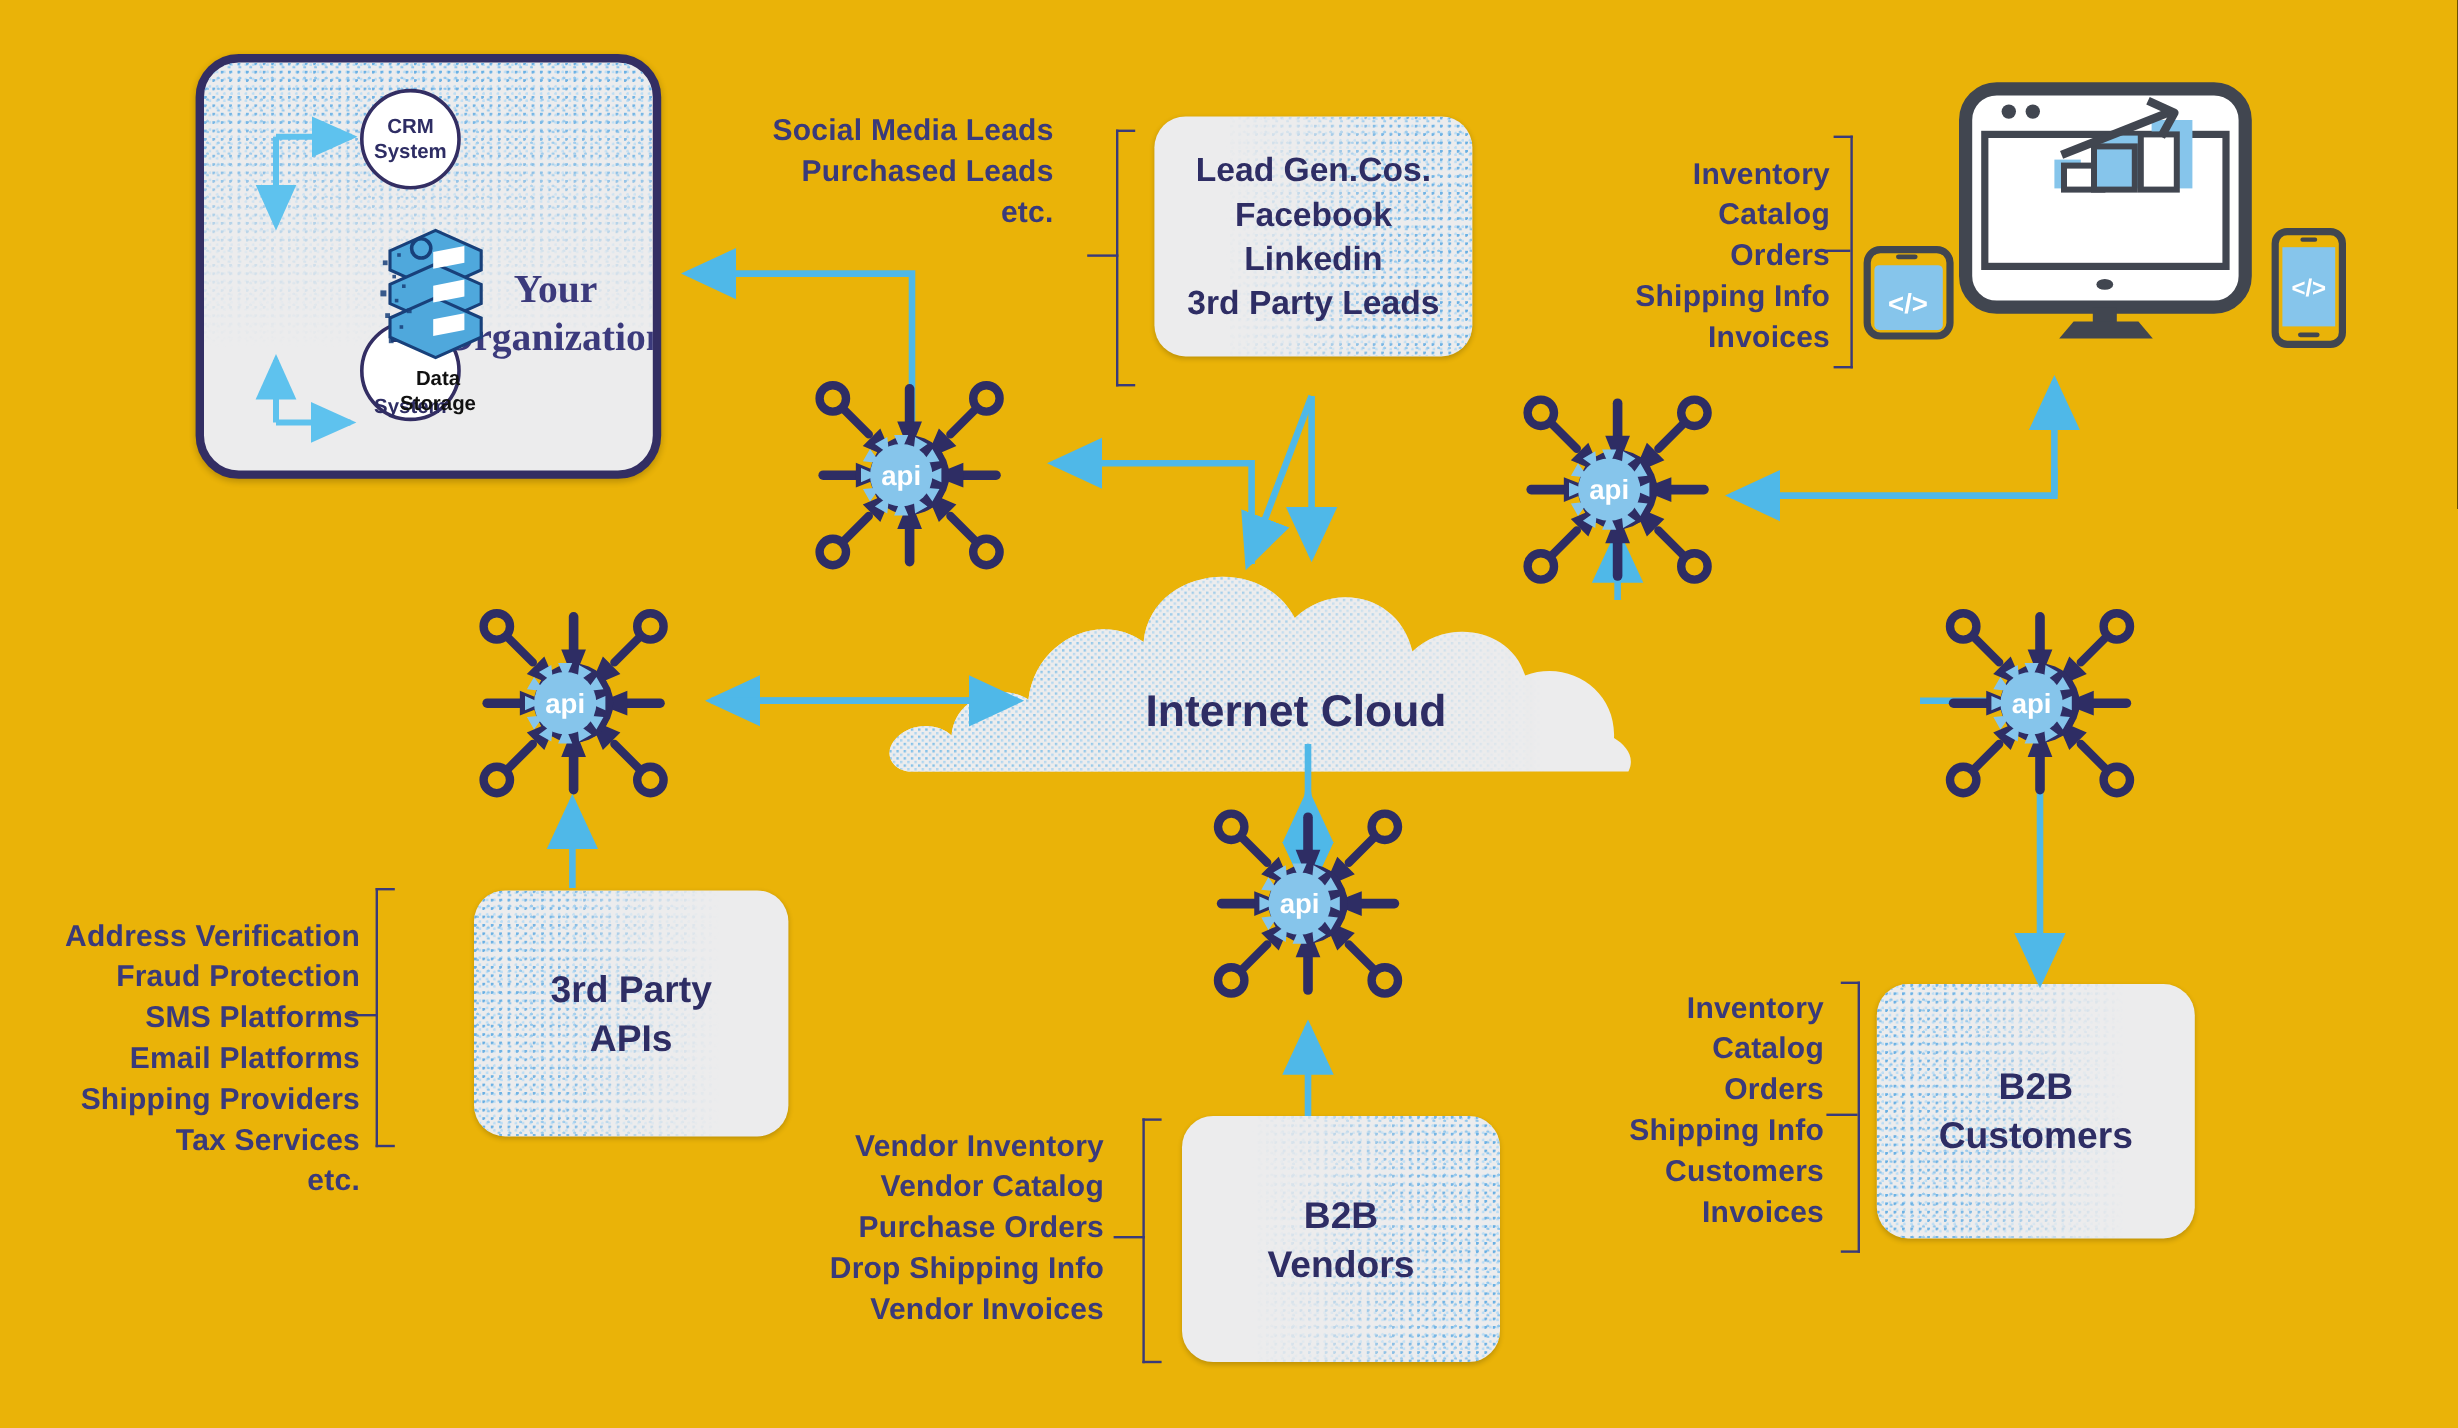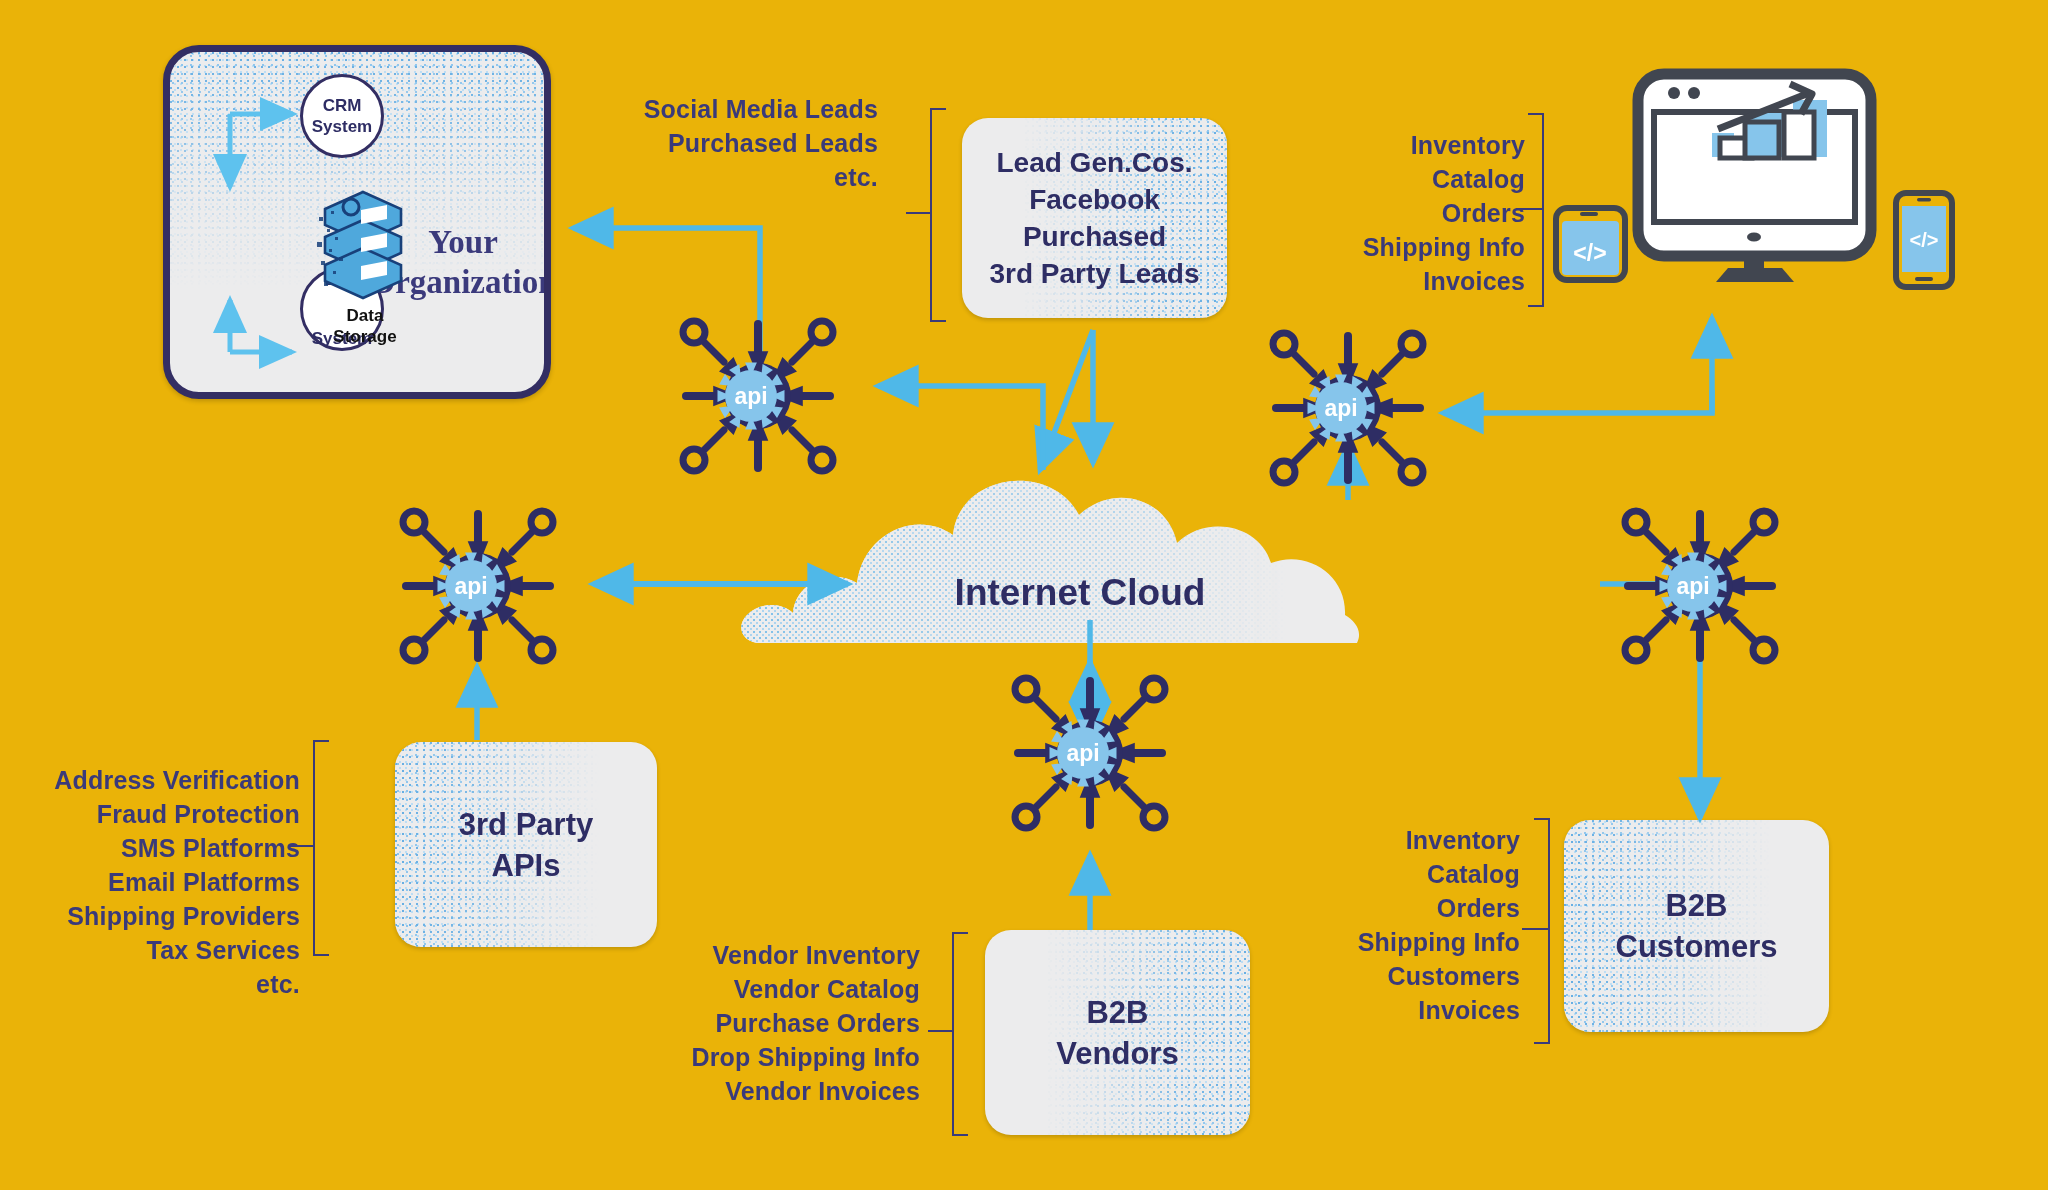--- a/index.html
+++ b/index.html
@@ -187,26 +187,26 @@
   </div>
 
   <div class="lbl" style="left:538px;top:92px;width:340px;">
     <div>Social Media Leads</div>
     <div>Purchased Leads</div>
     <div>etc.</div>
   </div>
   <div class="bracket" style="left:930px;top:108px;width:14px;height:210px;"></div>
   <div class="brtick" style="left:906px;top:212px;width:26px;"></div>
 
-  <div class="card" style="left:962px;top:118px;width:265px;height:200px;">
+  <div class="card" style="left:962px;top:97px;width:265px;height:200px;">
     <div class="spk-r"></div>
     <div class="txt" style="font-size:28px;line-height:37px;">
       <div>Lead Gen.Cos.</div>
       <div>Facebook</div>
-      <div>Purchased</div>
+      <div>Linkedin</div>
       <div>3rd Party Leads</div>
     </div>
   </div>
 
   <div class="lbl" style="left:1330px;top:128px;width:195px;">
     <div>Inventory</div>
     <div>Catalog</div>
     <div>Orders</div>
     <div>Shipping Info</div>
     <div>Invoices</div>

